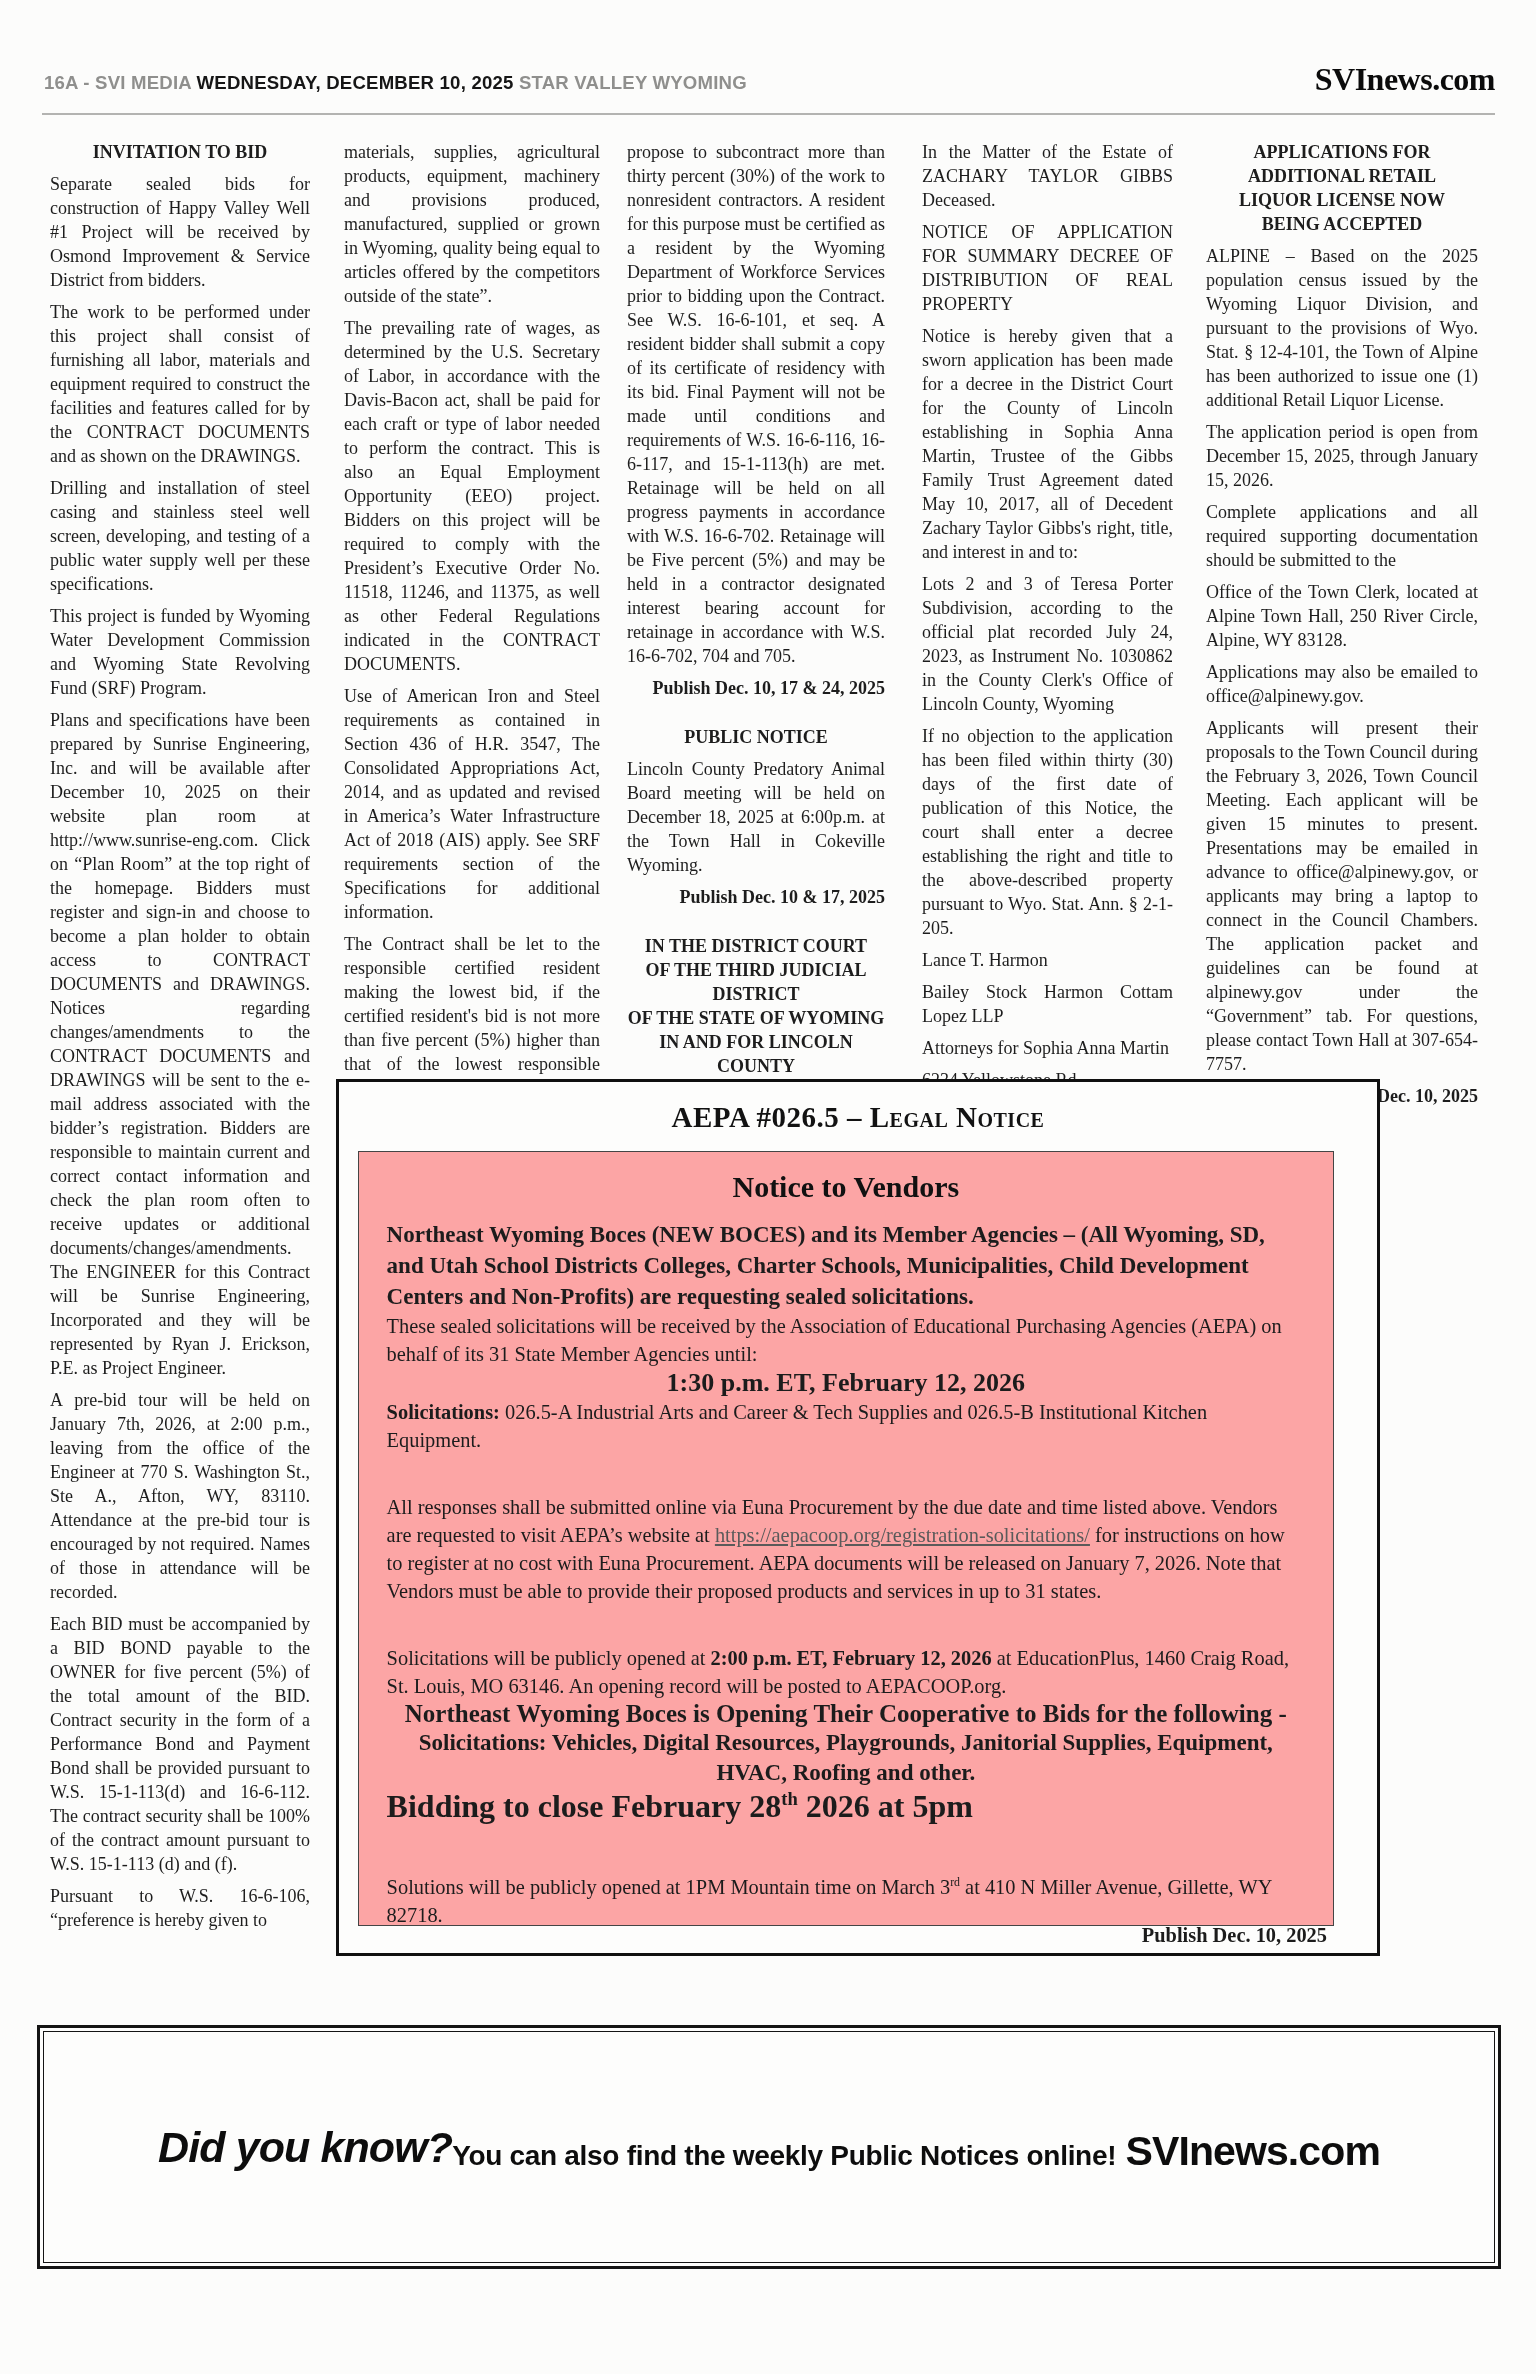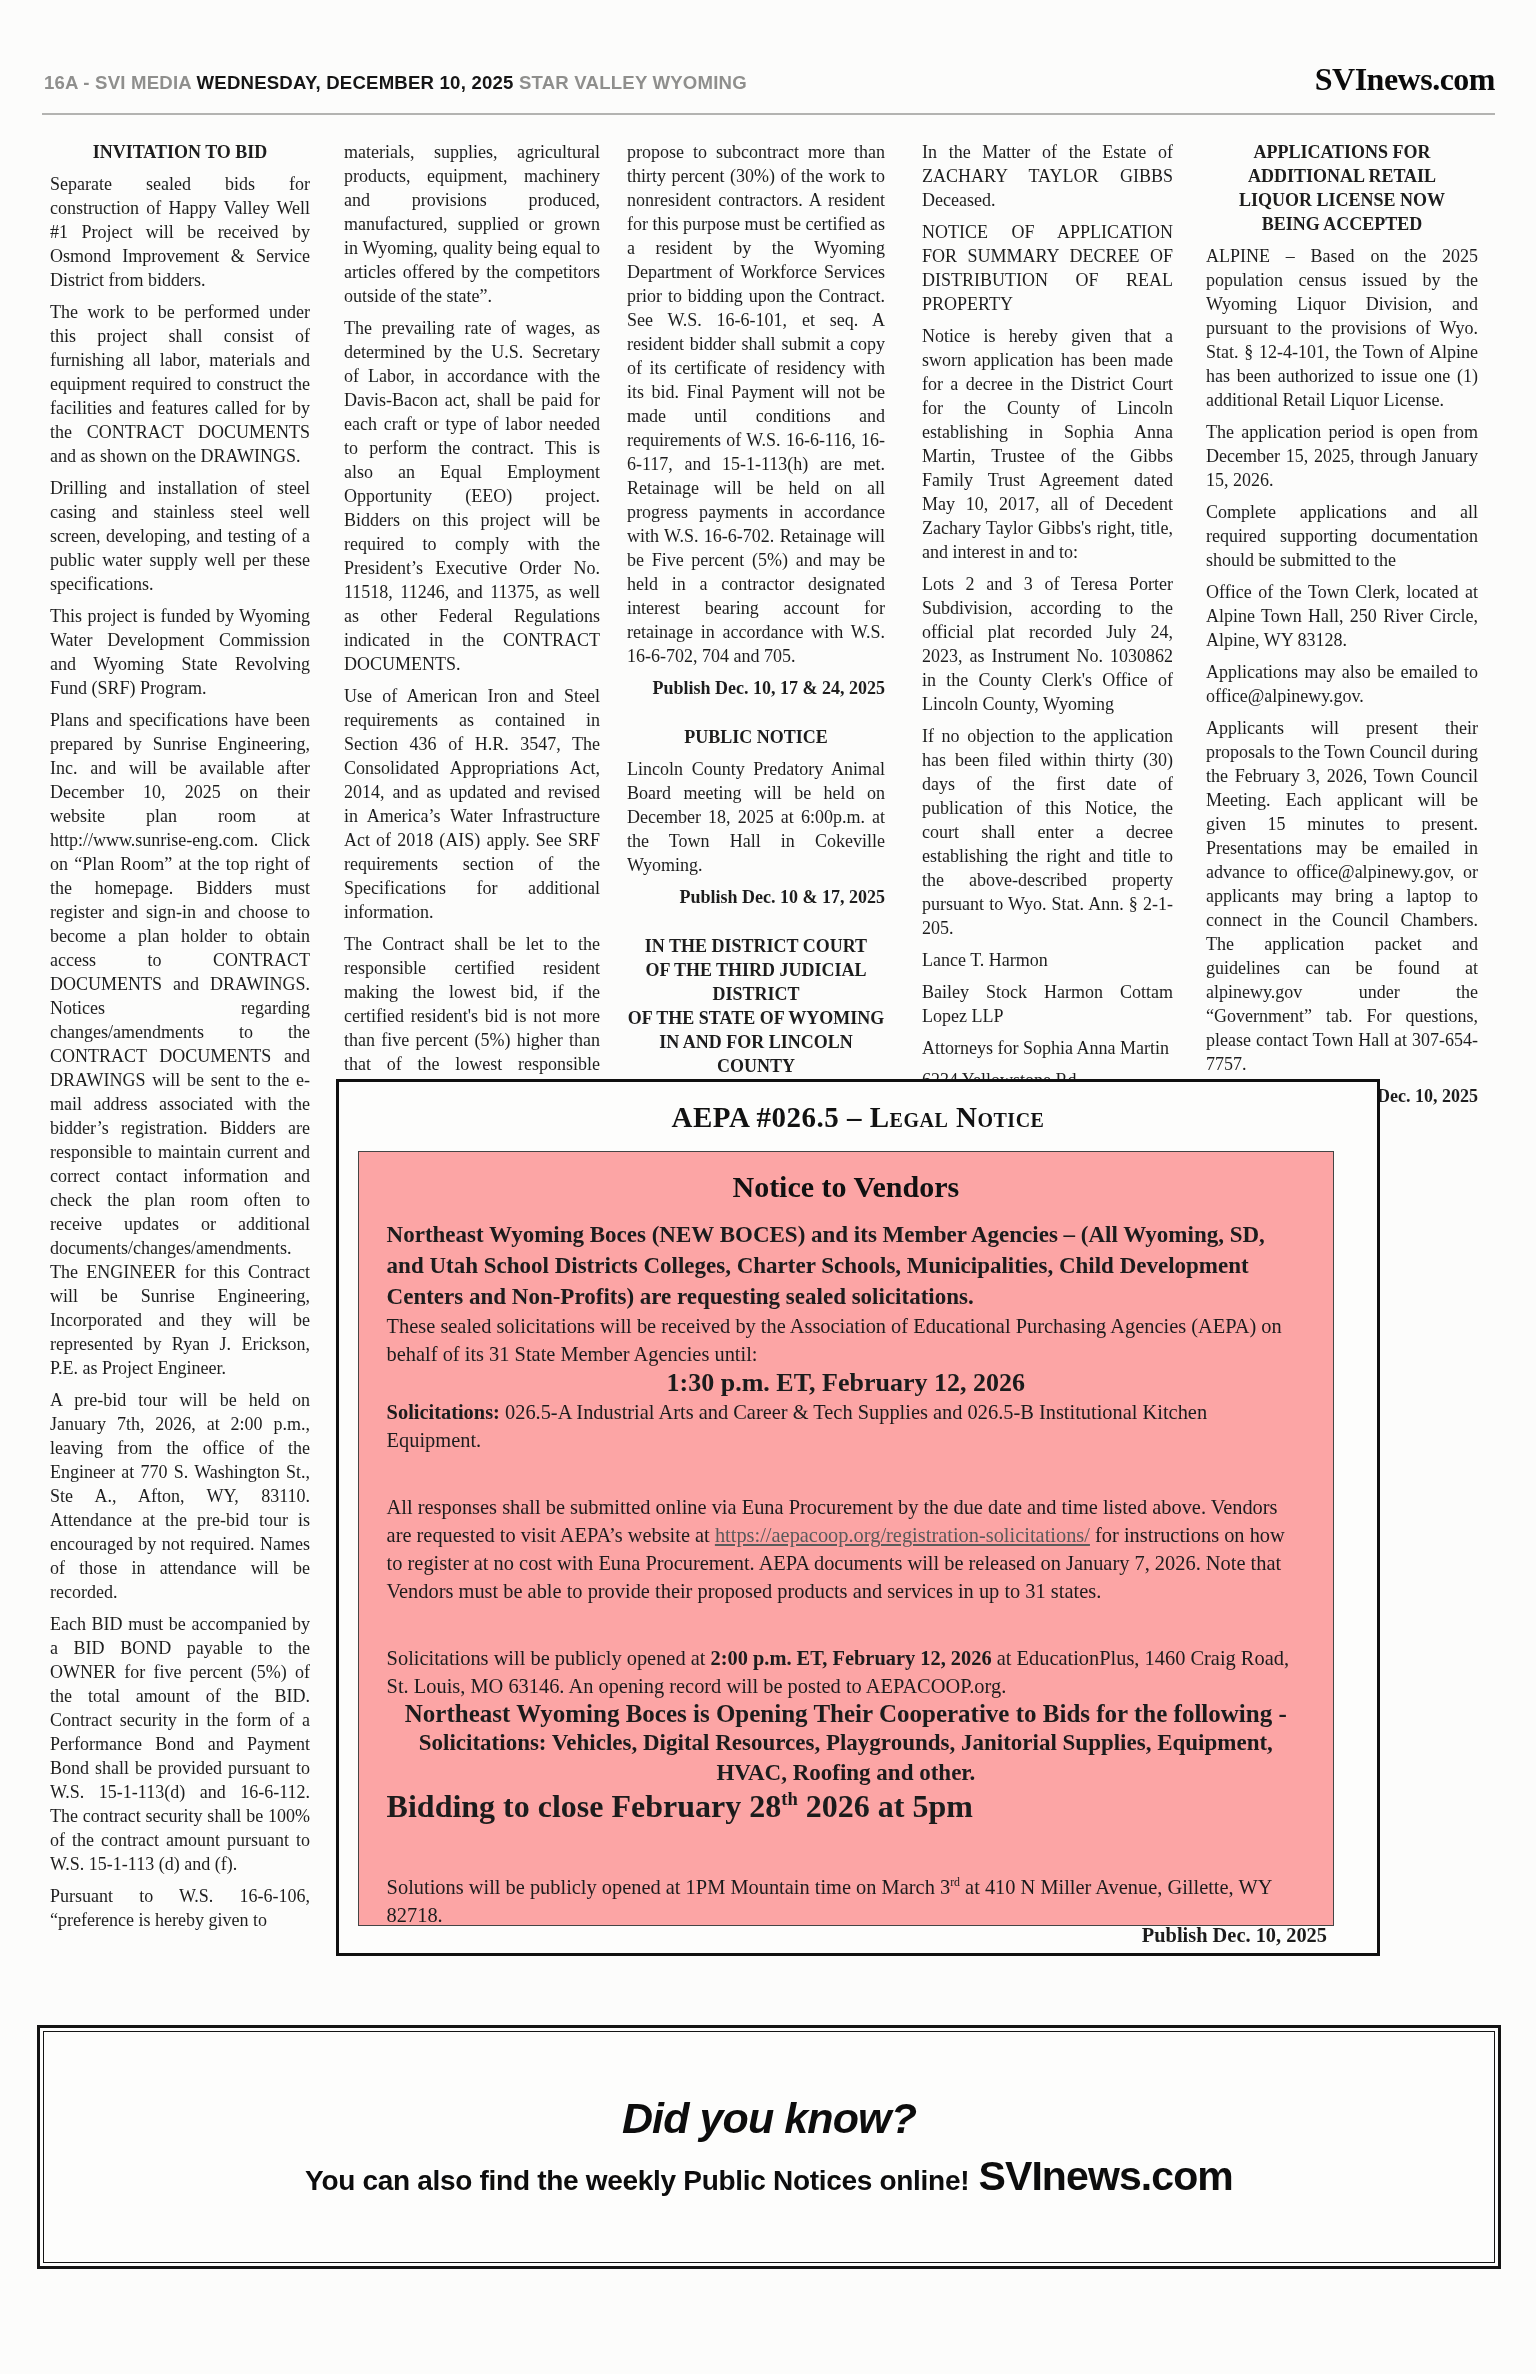--- a/index.html
+++ b/index.html
@@ -46,21 +46,21 @@
   .gap-lg{margin-top:39px !important;}
   .gap-xl{margin-top:48px !important;}
   .gap-sm{margin-top:7.4px !important;}
   .seg-b{font-weight:bold;}
   .seg-link{color:#5a5a5a;text-decoration:underline;cursor:pointer;}
   .aepa-publish{position:absolute;right:50px;bottom:5.6px;font-weight:bold;font-size:20.4px;}
   
   .dyk{position:absolute;left:37px;top:2025px;width:1464px;height:244px;
        border:3.7px solid #141414;box-sizing:border-box;background:#fdfdfc;}
   .dyk-inner{position:absolute;left:2.8px;right:2.8px;top:2.8px;bottom:2.8px;border:1.9px solid #141414;
-             display:flex;flex-direction:column;align-items:center;justify-content:center;
+             display:flex;align-items:center;justify-content:center;
              font-family:"Liberation Sans",sans-serif;color:#0d0d0d;}
   .dyk-line1{font-weight:bold;font-style:italic;font-size:43px;letter-spacing:-0.9px;}
   .dyk-line2{display:flex;align-items:baseline;margin-top:9.3px;}
   .dyk-line2-text{font-weight:bold;font-size:28px;letter-spacing:-0.3px;}
   .dyk-line2-site{font-weight:bold;font-size:41px;letter-spacing:-0.9px;margin-left:9.3px;}
   sup{font-size:58%;line-height:0;}
 </style>
 </head>
 <body>
 

